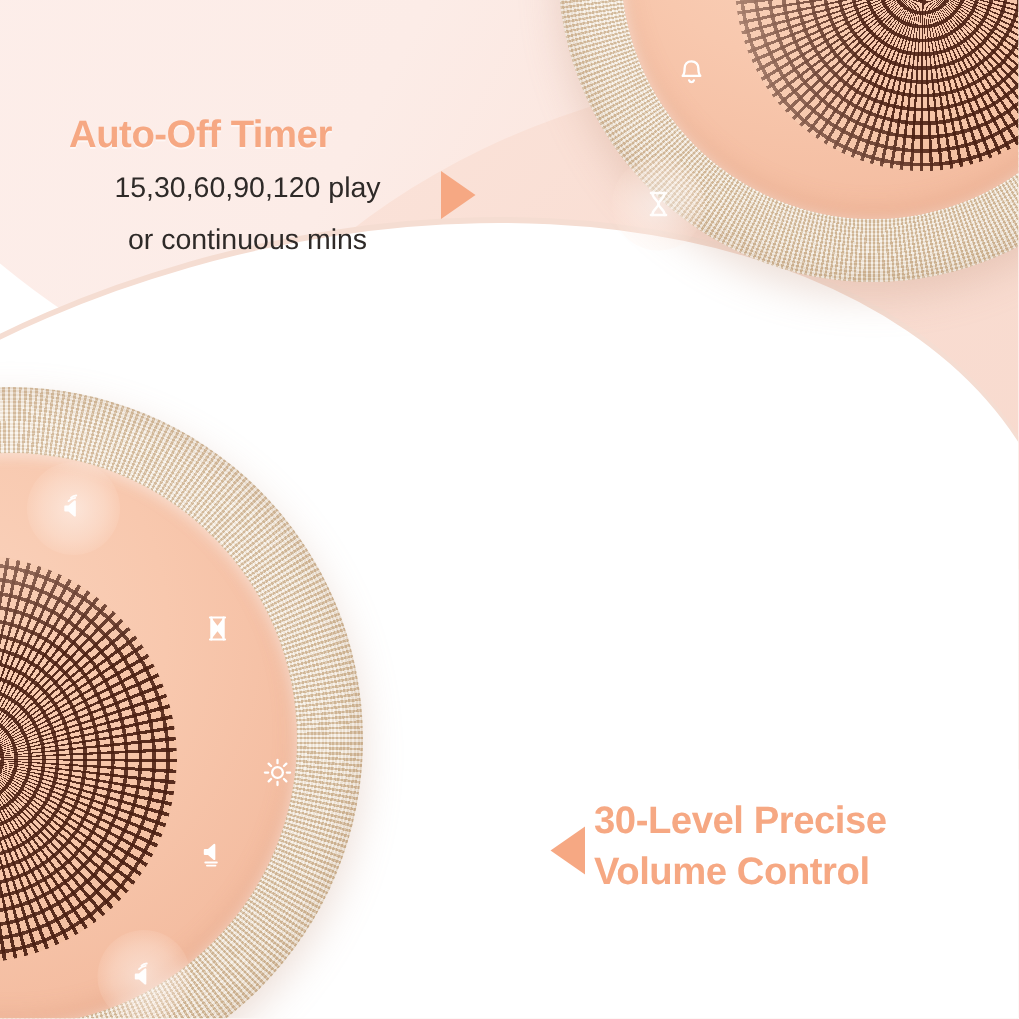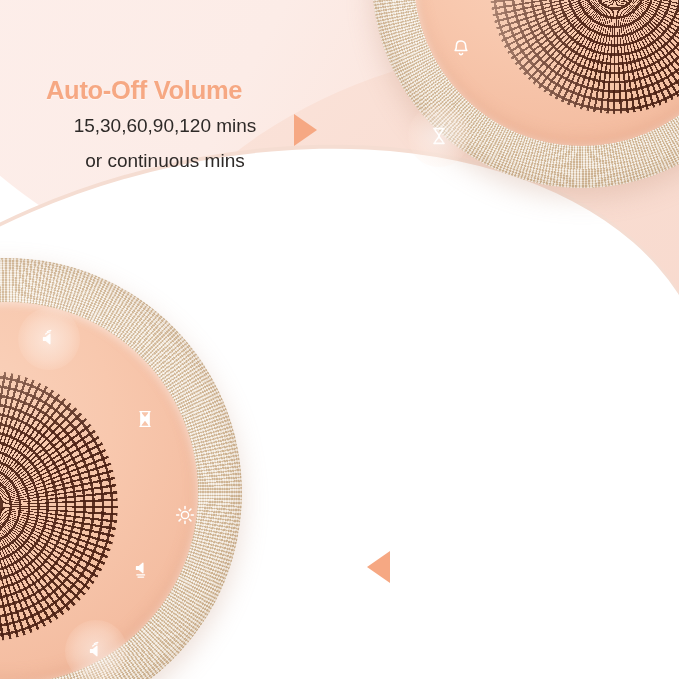--- a/index.html
+++ b/index.html
@@ -308,21 +308,25 @@
       <svg width="22" height="22" viewBox="0 0 24 24" fill="#ffffff" stroke="#ffffff" stroke-width="1.4" stroke-linecap="round" stroke-linejoin="round">
         <path d="M6 10.5h2.6L13 6.8v10.4L8.6 13.5H6z"></path>
         <path d="M8.4 6.6c1.3-1.3 3-2.1 4.8-2.3" fill="none"></path>
         <path d="M10.2 4.1c1.1-.9 2.4-1.4 3.8-1.5" fill="none"></path>
       </svg>
     </div>
 
   </div>
 
   <div class="caption" id="caption-timer">
-    <div class="cap-head">Auto-Off Volume</div>
-    <div class="cap-sub">15,30,60,90,120 mins</div>
+    <div class="cap-head">Auto-Off Timer</div>
+    <div class="cap-sub">15,30,60,90,120 play</div>
     <div class="cap-sub">or continuous mins</div>
   </div>
   <div class="tri" id="arrow-timer"></div>
 
+  <div class="caption" id="caption-volume">
+    <div class="cap-head">30-Level Precise</div>
+    <div class="cap-head">Volume Control</div>
+  </div>
   <div class="tri" id="arrow-volume"></div>
 
 </div>
 
 </body></html>

